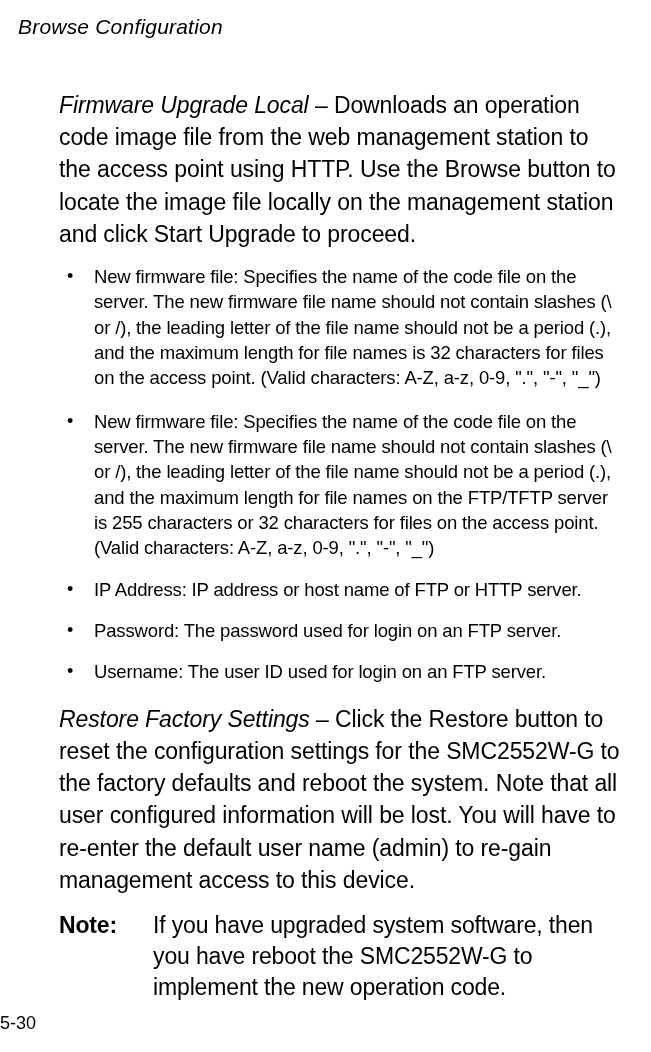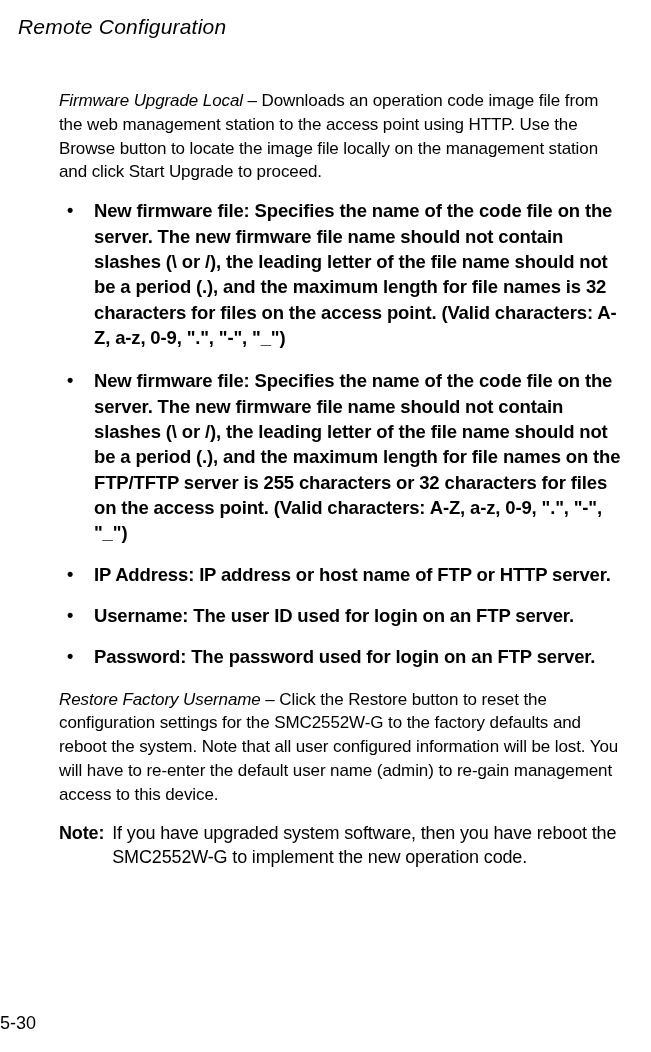--- a/index.html
+++ b/index.html
@@ -20,96 +20,96 @@
       font-style: italic;
       font-size: 21px;
       margin-bottom: 50px;
       letter-spacing: 0.2px;
     }
     .content {
       padding-left: 41px;
       padding-right: 8px;
     }
     .para {
-      font-size: 17px;
+      font-size: 23px;
       line-height: 1.4;
       margin-bottom: 14px;
       letter-spacing: -0.1px;
     }
     .term {
       font-style: italic;
     }
     .bullet-list {
       list-style: none;
       margin-bottom: 18px;
-      font-weight: bold;
     }
     .bullet-list li {
       font-size: 18.5px;
       line-height: 1.37;
       position: relative;
       padding-left: 35px;
       margin-bottom: 16px;
       letter-spacing: -0.15px;
     }
     .bullet-list li::before {
       content: "•";
       position: absolute;
       left: 8px;
       top: 0;
       font-size: 18px;
     }
     .note {
-      font-size: 18px;
+      font-size: 23px;
       line-height: 1.35;
       margin-bottom: 20px;
       padding-left: 0;
       letter-spacing: -0.15px;
+      gap: 28px;
     }
     .note-block {
       display: flex;
     }
     .note-prefix {
       font-weight: bold;
       padding-right: 8px;
       white-space: nowrap;
     }
     .page-num {
       position: absolute;
       bottom: 18px;
       left: 0;
       font-size: 18px;
       text-align: right;
     }
   </style>
 </head>
 <body>
 
-<div class="header">Remote Configuration</div>
+<div class="header">Browse Configuration</div>
 
 <div class="content">
 
   <p class="para">
     <span class="term">Firmware Upgrade Local</span><span> – Downloads an operation code image file from the web management station to the access point using HTTP. Use the Browse button to locate the image file locally on the management station and click Start Upgrade to proceed.</span>
   </p>
 
   <ul class="bullet-list">
     <li>New firmware file: Specifies the name of the code file on the server. The new firmware file name should not contain slashes (\ or /), the leading letter of the file name should not be a period (.), and the maximum length for file names is 32 characters for files on the access point. (Valid characters: A-Z, a-z, 0-9, ".", "-", "_")</li>
   </ul>
 
 
   <ul class="bullet-list">
     <li>New firmware file: Specifies the name of the code file on the server. The new firmware file name should not contain slashes (\ or /), the leading letter of the file name should not be a period (.), and the maximum length for file names on the FTP/TFTP server is 255 characters or 32 characters for files on the access point. (Valid characters: A-Z, a-z, 0-9, ".", "-", "_")</li>
     <li>IP Address: IP address or host name of FTP or HTTP server.</li>
+    <li>Password: The password used for login on an FTP server.</li>
     <li>Username: The user ID used for login on an FTP server.</li>
-    <li>Password: The password used for login on an FTP server.</li>
   </ul>
 
   <p class="para">
-    <span class="term">Restore Factory Username</span><span> – Click the Restore button to reset the configuration settings for the SMC2552W-G to the factory defaults and reboot the system. Note that all user configured information will be lost. You will have to re-enter the default user name (admin) to re-gain management access to this device.</span>
+    <span class="term">Restore Factory Settings</span><span> – Click the Restore button to reset the configuration settings for the SMC2552W-G to the factory defaults and reboot the system. Note that all user configured information will be lost. You will have to re-enter the default user name (admin) to re-gain management access to this device.</span>
   </p>
 
 
   <div class="note note-block">
     <div class="note-prefix">Note:</div>
     <div>If you have upgraded system software, then you have reboot the SMC2552W-G to implement the new operation code.</div>
   </div>
 
 </div>
 

